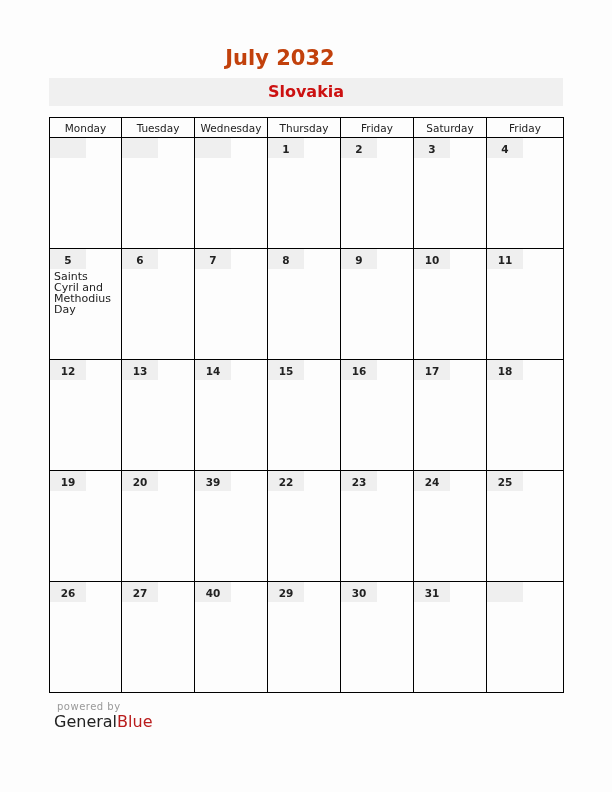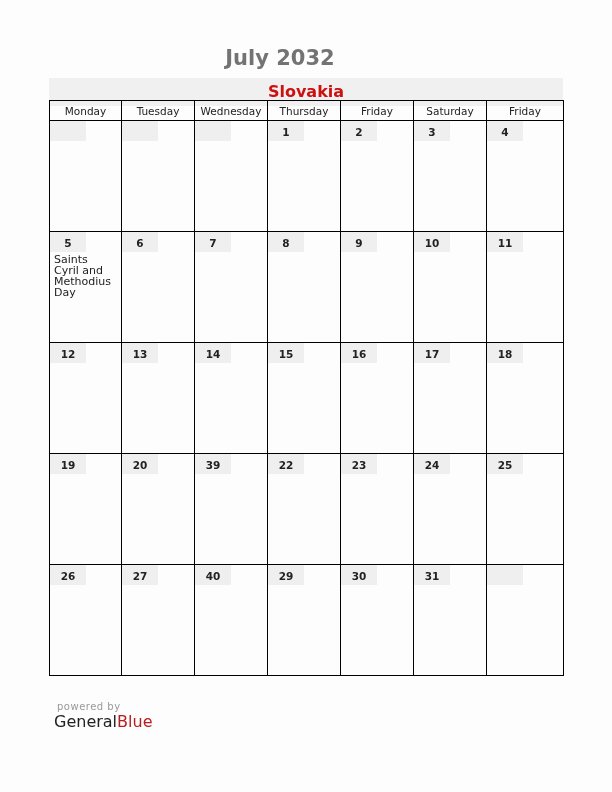--- a/index.html
+++ b/index.html
@@ -1,20 +1,20 @@
 <!DOCTYPE html>
 <html><head>
 <meta charset="utf-8">
 <style>
   html, body { margin:0; padding:0; background:#fdfdfd; }
   body { width:612px; height:792px; position:relative; font-family:"DejaVu Sans", sans-serif; overflow:hidden; }
-  .title { position:absolute; left:0; top:46px; width:560px; text-align:center; font-size:21px; font-weight:bold; color:#737373; }
+  .title { position:absolute; left:0; top:46px; width:560px; text-align:center; font-size:21px; font-weight:bold; color:#c2410c; }
   .country-bar { position:absolute; left:49px; top:78px; width:514px; height:28px; background:#f0f0f0; text-align:center; }
   .country { font-size:16px; font-weight:bold; line-height:28px;margin-top:7px; }
-  .grid { position:absolute; left:49px; top:100px; border-collapse:collapse; table-layout:fixed; }
+  .grid { position:absolute; left:49px; top:117px; border-collapse:collapse; table-layout:fixed; }
   .grid td, .grid th { border:1.5px solid #000; padding:0; vertical-align:top; }
   .grid th { height:19px; font-size:10.5px; font-weight:normal; color:#222; text-align:center; vertical-align:middle; }
   .grid td { height:110px; position:relative; }
   .daynum { display:block; width:36px; height:20px; background:#efefef; font-size:10.5px; font-weight:bold; color:#222; text-align:center; line-height:22px; box-sizing:border-box; }
   .holiday { font-size:11px; color:#222; padding:2px 0 0 4px; line-height:11px; width:60px; }
   .footer-small { position:absolute; left:57px; top:701px; font-size:10px; color:#999; letter-spacing:0.5px; }
   .footer-brand { position:absolute; left:54px; top:712px; font-size:16px; color:#222; }
   .footer-brand .blue { color:#b91c1c; }
 </style>
 </head>

